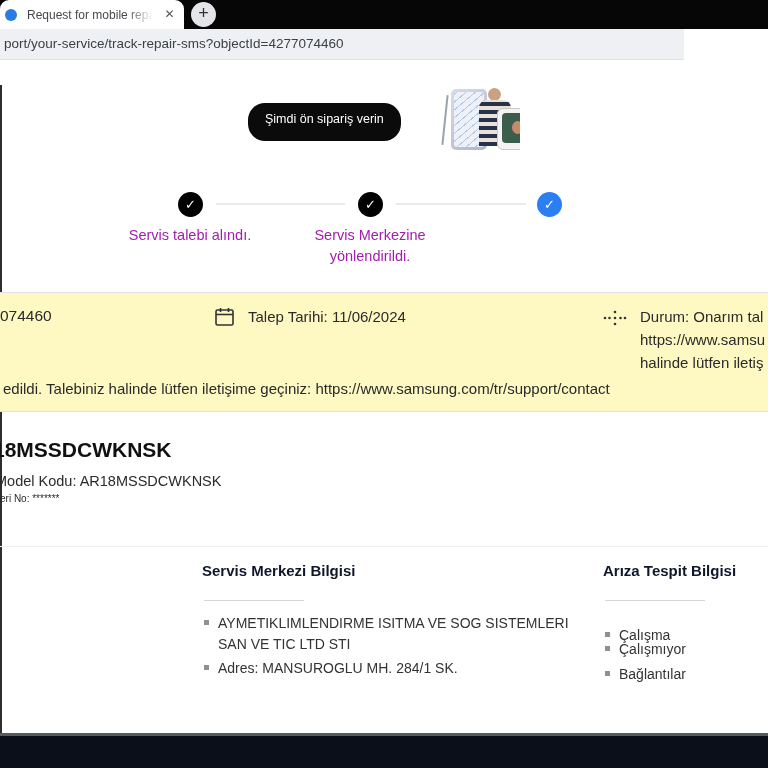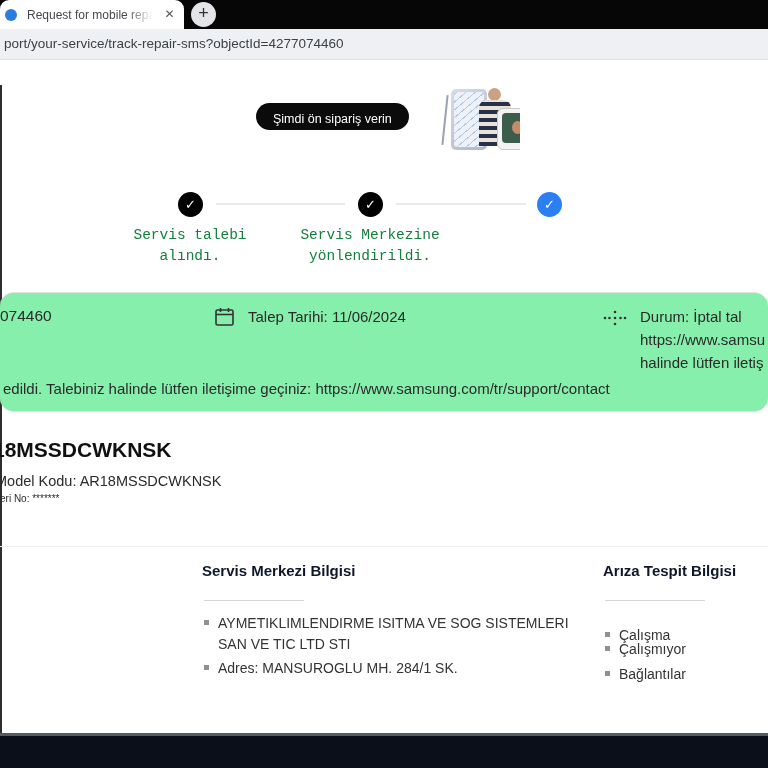--- a/index.html
+++ b/index.html
@@ -9,59 +9,59 @@
 
   
   .tabbar { position:absolute; left:0; top:0; width:768px; height:29px; background:#060606; }
   .tab { position:absolute; left:0; top:0; width:184px; height:29px; background:#fff; border-radius:9px 9px 0 0; }
   .tab-favicon { position:absolute; left:5px; top:9px; width:12px; height:12px; border-radius:50%; background:#2a7cdf; }
   .tab-title { position:absolute; left:27px; top:8px; width:126px; height:15px; font-size:12px; color:#45494d; white-space:nowrap; overflow:hidden; }
   .tab-title::after { content:""; position:absolute; right:0; top:0; bottom:0; width:26px; background:linear-gradient(90deg,rgba(255,255,255,0),#fff); }
   .tab-close { position:absolute; left:161px; top:6px; width:17px; height:17px; text-align:center; line-height:17px; font-size:12px; color:#54585c; cursor:pointer; }
   .newtab { position:absolute; left:191px; top:2px; width:25px; height:25px; border-radius:50%; background:#e3e5e8; color:#2f3337; font-size:18px; text-align:center; line-height:23px; }
 
-  .urlbar { position:absolute; left:0; top:29px; width:768px; height:31px; background:#eef0f3; border-bottom:1px solid #dfe2e6; }
+  .urlbar { position:absolute; left:0; top:29px; width:684px; height:31px; background:#eef0f3; border-bottom:1px solid #dfe2e6; }
   .url-text { position:absolute; left:4px; top:7px; font-size:13.5px; color:#3c4146; white-space:nowrap; }
 
   .bookmarks { position:absolute; left:0; top:61px; width:768px; height:24px; background:#fff; border-bottom:1px solid #e9e9e9; }
   .bm-label { position:absolute; top:5px; font-size:12px; color:#3c4043; white-space:nowrap; }
   .bm-1 { left:2px; }
   .bm-2 { left:68px; }
   .ogame-fav { position:absolute; left:47px; top:4px; width:15px; height:15px; background:#16263e; border-radius:3px; color:#cfe3f5; font-size:9px; text-align:center; line-height:15px; }
 
   
   .left-edge { position:absolute; left:0; top:85px; width:2px; height:648px; background:#2e2e2e; }
 
   .banner { position:absolute; left:246px; top:87px; width:274px; height:65px; background:#fff; overflow:hidden; }
-  .cta { position:absolute; left:10px; top:16px; height:27px; padding:0 17px; background:#0b0b0b; border-radius:17px; color:#fff; font-size:12.5px; line-height:33px; white-space:nowrap; cursor:pointer; }
+  .cta { position:absolute; left:2px; top:16px; height:38px; padding:0 17px; background:#0b0b0b; border-radius:17px; color:#fff; font-size:12.5px; line-height:33px; white-space:nowrap; cursor:pointer; }
   .fold-phone { position:absolute; left:205px; top:2px; width:36px; height:61px; border-radius:5px; background:linear-gradient(135deg,#d7dce7,#aeb6c6); }
   .fold-screen { position:absolute; left:3px; top:3px; right:3px; bottom:3px; border-radius:3px; background:#eef1f7; overflow:hidden; }
   .fold-scribble { position:absolute; inset:0; background:repeating-linear-gradient(-40deg,rgba(120,160,220,0) 0 5px,rgba(120,160,220,.5) 5px 6px); }
   .stylus { position:absolute; left:198px; top:8px; width:2px; height:50px; background:#9aa2b2; transform:rotate(6deg); }
   .person-head { position:absolute; left:242px; top:1px; width:13px; height:13px; border-radius:50%; background:#caa183; }
   .person-body { position:absolute; left:233px; top:13px; width:32px; height:46px; border-radius:8px 8px 0 0; background:repeating-linear-gradient(0deg,#27324a 0 4px,#e8e2d6 4px 8px); }
   .flip-phone { position:absolute; left:251px; top:21px; width:45px; height:42px; background:#f3f3f3; border:1px solid #c9c9c9; border-radius:6px; }
   .flip-screen { position:absolute; left:4px; top:4px; right:4px; bottom:6px; border-radius:4px; background:#3a5d4c; overflow:hidden; }
   .flip-face { position:absolute; left:10px; top:8px; width:11px; height:13px; border-radius:50%; background:#c98a6b; }
 
   
   .step-line { position:absolute; height:2px; background:#eaeaea; }
   .line-1 { left:216px; top:203px; width:129px; }
   .line-2 { left:396px; top:203px; width:130px; }
   .step-circle { position:absolute; top:192px; width:25px; height:25px; border-radius:50%; color:#fff; font-size:13px; font-weight:700; text-align:center; line-height:25px; }
   .c-1 { left:178px; background:#000; }
   .c-2 { left:358px; background:#000; }
   .c-3 { left:537px; background:#2b7ff2; }
-  .step-label { position:absolute; top:225px; width:170px; text-align:center; font-size:14.5px; line-height:21px; color:#15803d;font-family:Liberation Mono, monospace; }
+  .step-label { position:absolute; top:225px; width:170px; text-align:center; font-size:14.5px; line-height:21px; color:#a21caf; }
   .s-1 { left:105px; }
   .s-2 { left:285px; }
   .s-3 { left:464px; font-weight:700; }
 
   
-  .infobar { position:absolute; left:0; top:292px; width:768px; height:120px; background:#86efac; border-top:1px solid #e2e2e2; border-bottom:1px solid #e2e2e2;border-radius:14px; }
+  .infobar { position:absolute; left:0; top:292px; width:768px; height:120px; background:#fef9c3; border-top:1px solid #e2e2e2; border-bottom:1px solid #e2e2e2; }
   .obj-id { position:absolute; left:0; top:14px; font-size:15.5px; color:#2a2a2a; }
   .cal-icon { position:absolute; left:214px; top:13px; }
   .date-text { position:absolute; left:248px; top:15px; font-size:15px; color:#2a2a2a; }
   .status-icon { position:absolute; left:603px; top:17px; }
   .status-text { position:absolute; left:640px; top:12px; width:128px; font-size:15px; line-height:23px; color:#2a2a2a; }
   .status-text div { white-space:nowrap; overflow:hidden; }
   .continuation { position:absolute; left:3px; top:87px; font-size:15px; color:#2a2a2a; white-space:nowrap; }
 
   
   .product-title { position:absolute; left:-7px; top:438px; font-size:21px; font-weight:700; color:#101010; white-space:nowrap; }
@@ -151,21 +151,21 @@
         <circle class="dot" cx="2" cy="8" r="1.3"></circle>
         <circle class="dot" cx="6.5" cy="8" r="1.3"></circle>
         <circle class="dot" cx="12" cy="2" r="1.3"></circle>
         <circle class="dot" cx="12" cy="8" r="1.3"></circle>
         <circle class="dot" cx="12" cy="14" r="1.3"></circle>
         <circle class="dot" cx="17.5" cy="8" r="1.3"></circle>
         <circle class="dot" cx="22" cy="8" r="1.3"></circle>
       </svg>
     </span>
     <div class="status-text">
-      <div>Durum: İptal tal</div>
+      <div>Durum: Onarım tal</div>
       <div>https://www.samsu</div>
       <div>halinde lütfen iletiş</div>
     </div>
     <div class="continuation">edildi. Talebiniz halinde lütfen iletişime geçiniz: https://www.samsung.com/tr/support/contact</div>
   </div>
 
   <div class="product-title">18MSSDCWKNSK</div>
   <div class="model-line">Model Kodu: AR18MSSDCWKNSK</div>
   <div class="serial-line">eri No: *******</div>
 

